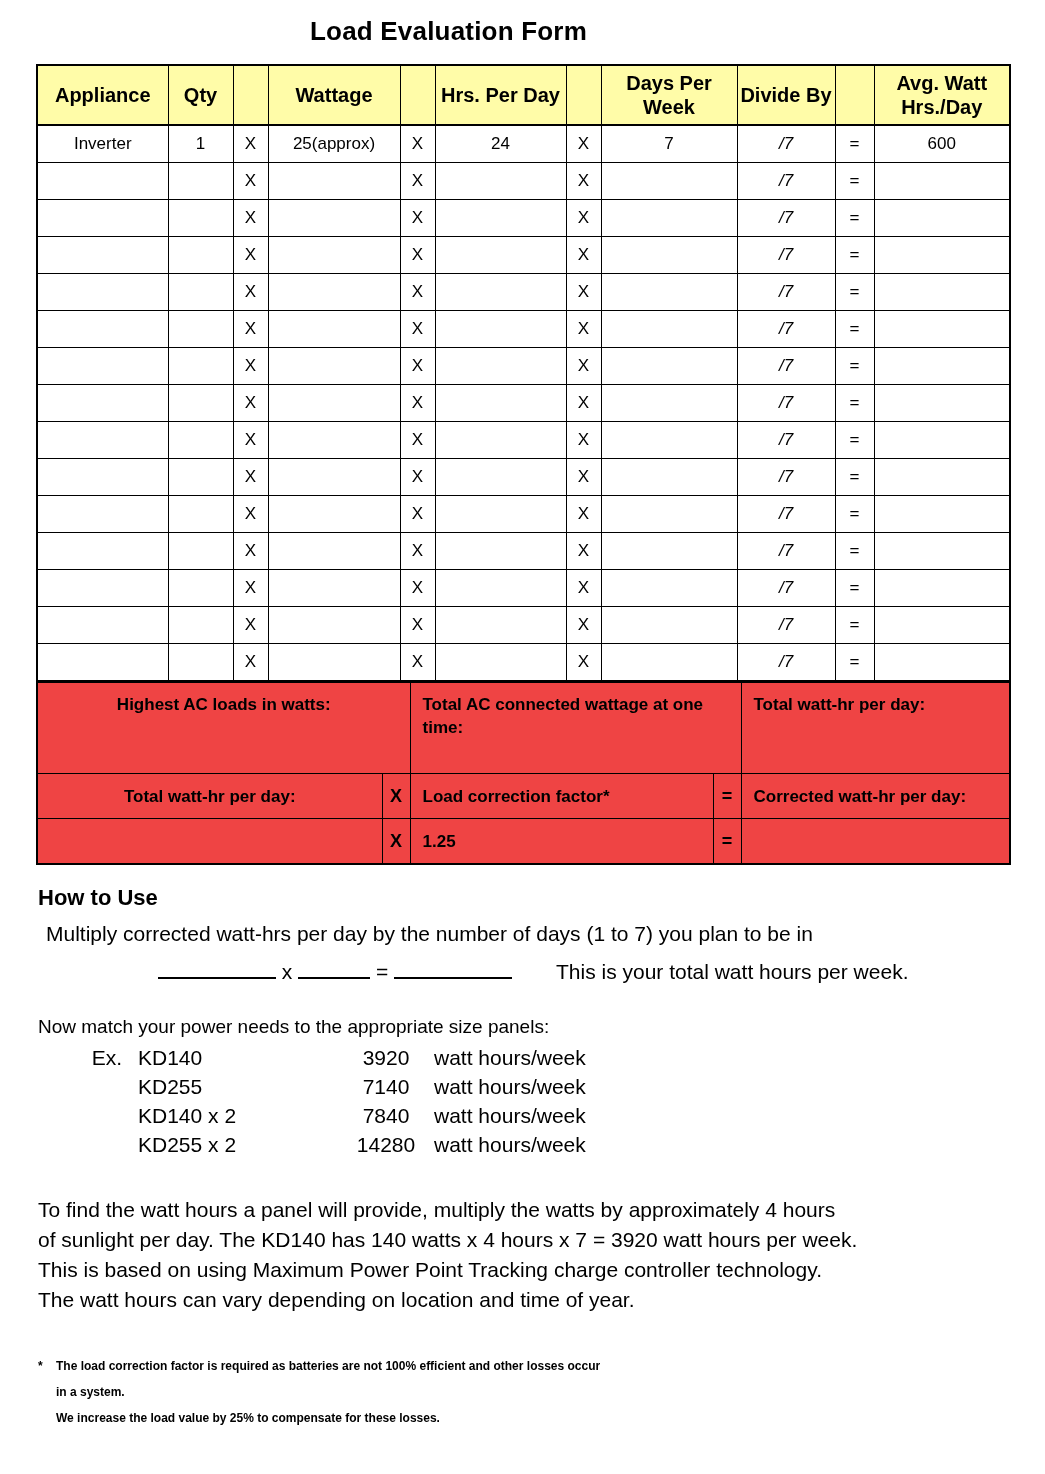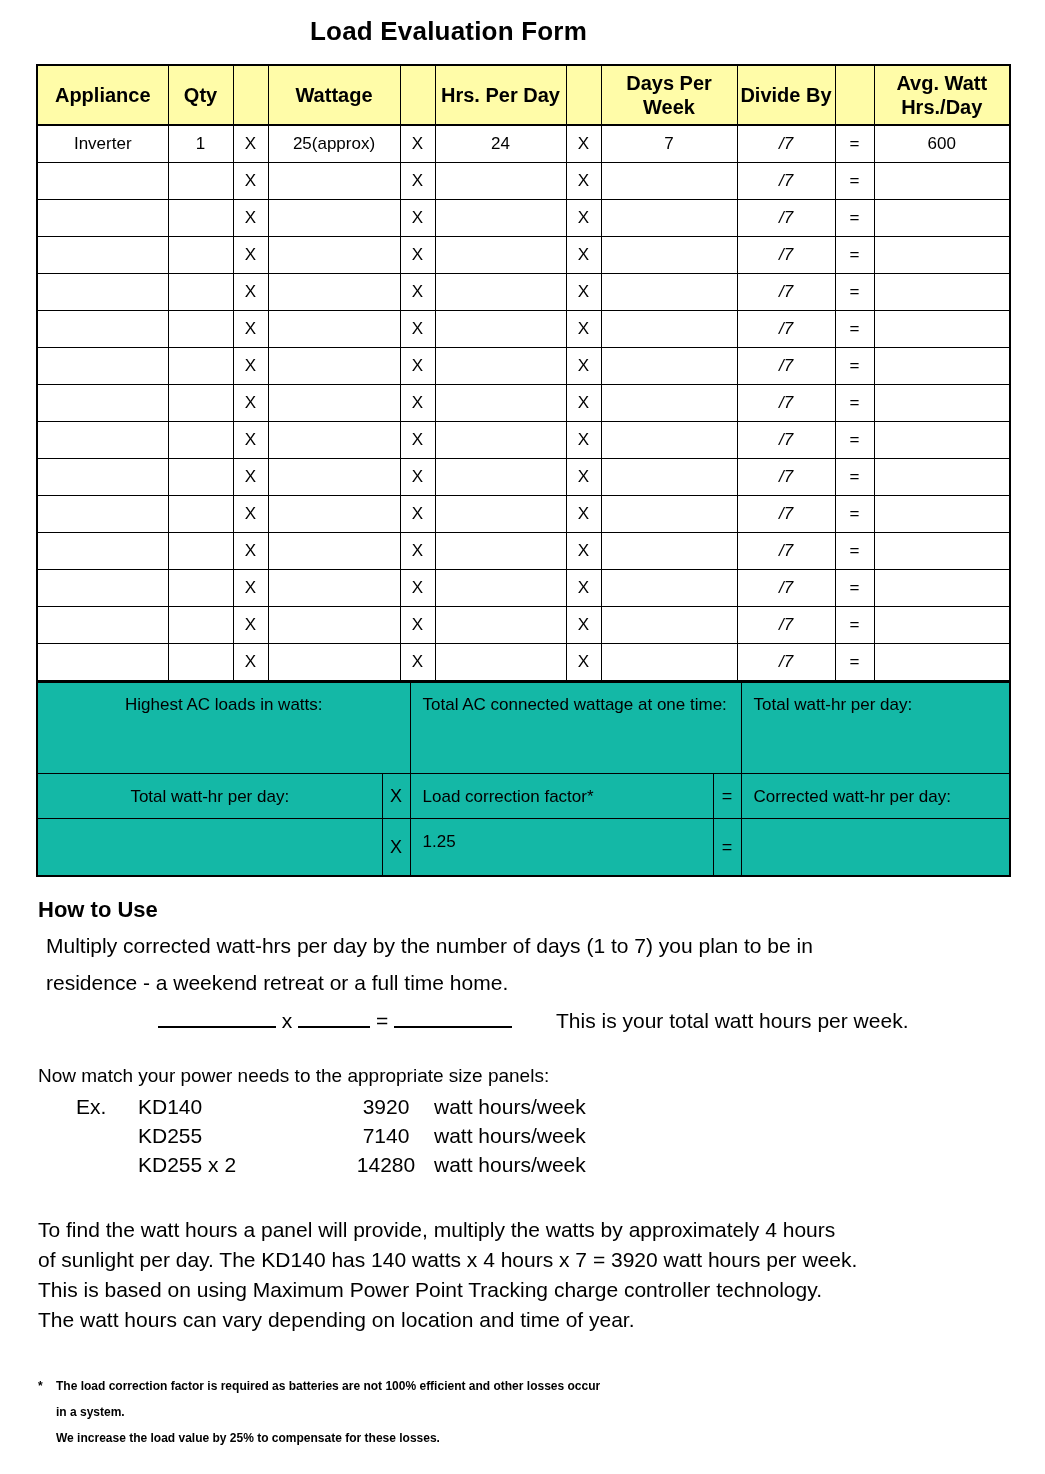--- a/index.html
+++ b/index.html
@@ -93,39 +93,39 @@
     border-collapse: collapse;
     table-layout: fixed;
     width: 973px;
     border: 2px solid #000;
     border-top: none;
   }
   table.summary-table td {
     border: 1px solid #000;
     padding: 10px 8px 4px 12px;
     font-size: 17px;
-    font-weight: normal;
+    font-weight: bold;
     vertical-align: top;
     line-height: 23px;
-    background: #14b8a6;
+    background: #ef4444;
   }
   table.summary-table td.ctr {
     text-align: center;
     padding-left: 0;
     padding-right: 0;
   }
   table.summary-table td.sym {
     text-align: center;
     vertical-align: middle;
     padding: 0;
     font-size: 18px;
   }
   tr.sum-row1 td { height: 76px; }
   tr.sum-row2 td { height: 44px; vertical-align: middle; padding-top: 0; padding-bottom: 0; }
-  tr.sum-row3 td { height: 44px; vertical-align: middle; padding-top: 0; padding-bottom: 12px; }
+  tr.sum-row3 td { height: 44px; vertical-align: middle; padding-top: 0; padding-bottom: 0; }
 
   
   .prose {
     margin-left: 38px;
     margin-right: 30px;
   }
   .howto-head {
     font-size: 22px;
     font-weight: bold;
     margin-top: 20px;
@@ -165,21 +165,21 @@
     margin-left: 38px;
     margin-top: 2px;
   }
   table.panel-table td {
     font-size: 21px;
     line-height: 29px;
     padding: 0;
     border: none;
     white-space: nowrap;
   }
-  td.panel-ex { width: 62px; text-align: left; margin-left: 10px; }
+  td.panel-ex { width: 62px; text-align: center; margin-left: 10px; }
   td.panel-name { width: 200px; text-align: left; }
   td.panel-val { text-align: center; padding-right: 4px; width: 96px;}
   td.panel-unit { text-align: left; padding-left: 8px;}
 
   .bottom-para {
     font-size: 21px;
     line-height: 30px;
     margin: 0;
     padding-top: 36px;
   }
@@ -467,21 +467,20 @@
           <td class="sym">=</td>
           <td></td>
         </tr>
       </tbody>
     </table>
   </div>
 
   <div class="prose">
     <div class="howto-head">How to Use</div>
     <p class="para">Multiply corrected watt-hrs per day by the number of days (1 to 7) you plan to be in</p>
-    <p class="para">residence - a weekend retreat or a full time home.</p>
 
     <div class="fill-line">
       <span class="blank blank-lg"></span>
       <span>x</span>
       <span class="blank blank-sm"></span>
       <span>=</span>
       <span class="blank blank-md"></span>
       <span class="fill-tail">This is your total watt hours per week.</span>
     </div>
 
@@ -496,20 +495,26 @@
             <td class="panel-unit">watt hours/week</td>
           </tr>
           <tr>
             <td class="panel-ex"></td>
             <td class="panel-name">KD255</td>
             <td class="panel-val">7140</td>
             <td class="panel-unit">watt hours/week</td>
           </tr>
           <tr>
             <td class="panel-ex"></td>
+            <td class="panel-name">KD140 x 2</td>
+            <td class="panel-val">7840</td>
+            <td class="panel-unit">watt hours/week</td>
+          </tr>
+          <tr>
+            <td class="panel-ex"></td>
             <td class="panel-name">KD255 x 2</td>
             <td class="panel-val">14280</td>
             <td class="panel-unit">watt hours/week</td>
           </tr>
         </tbody>
     </table>
 
     <div class="bottom-para">
       <div>To find the watt hours a panel will provide, multiply the watts by approximately 4 hours</div>
       <div>of sunlight per day. The KD140 has 140 watts x 4 hours x 7 = 3920 watt hours per week.</div>

